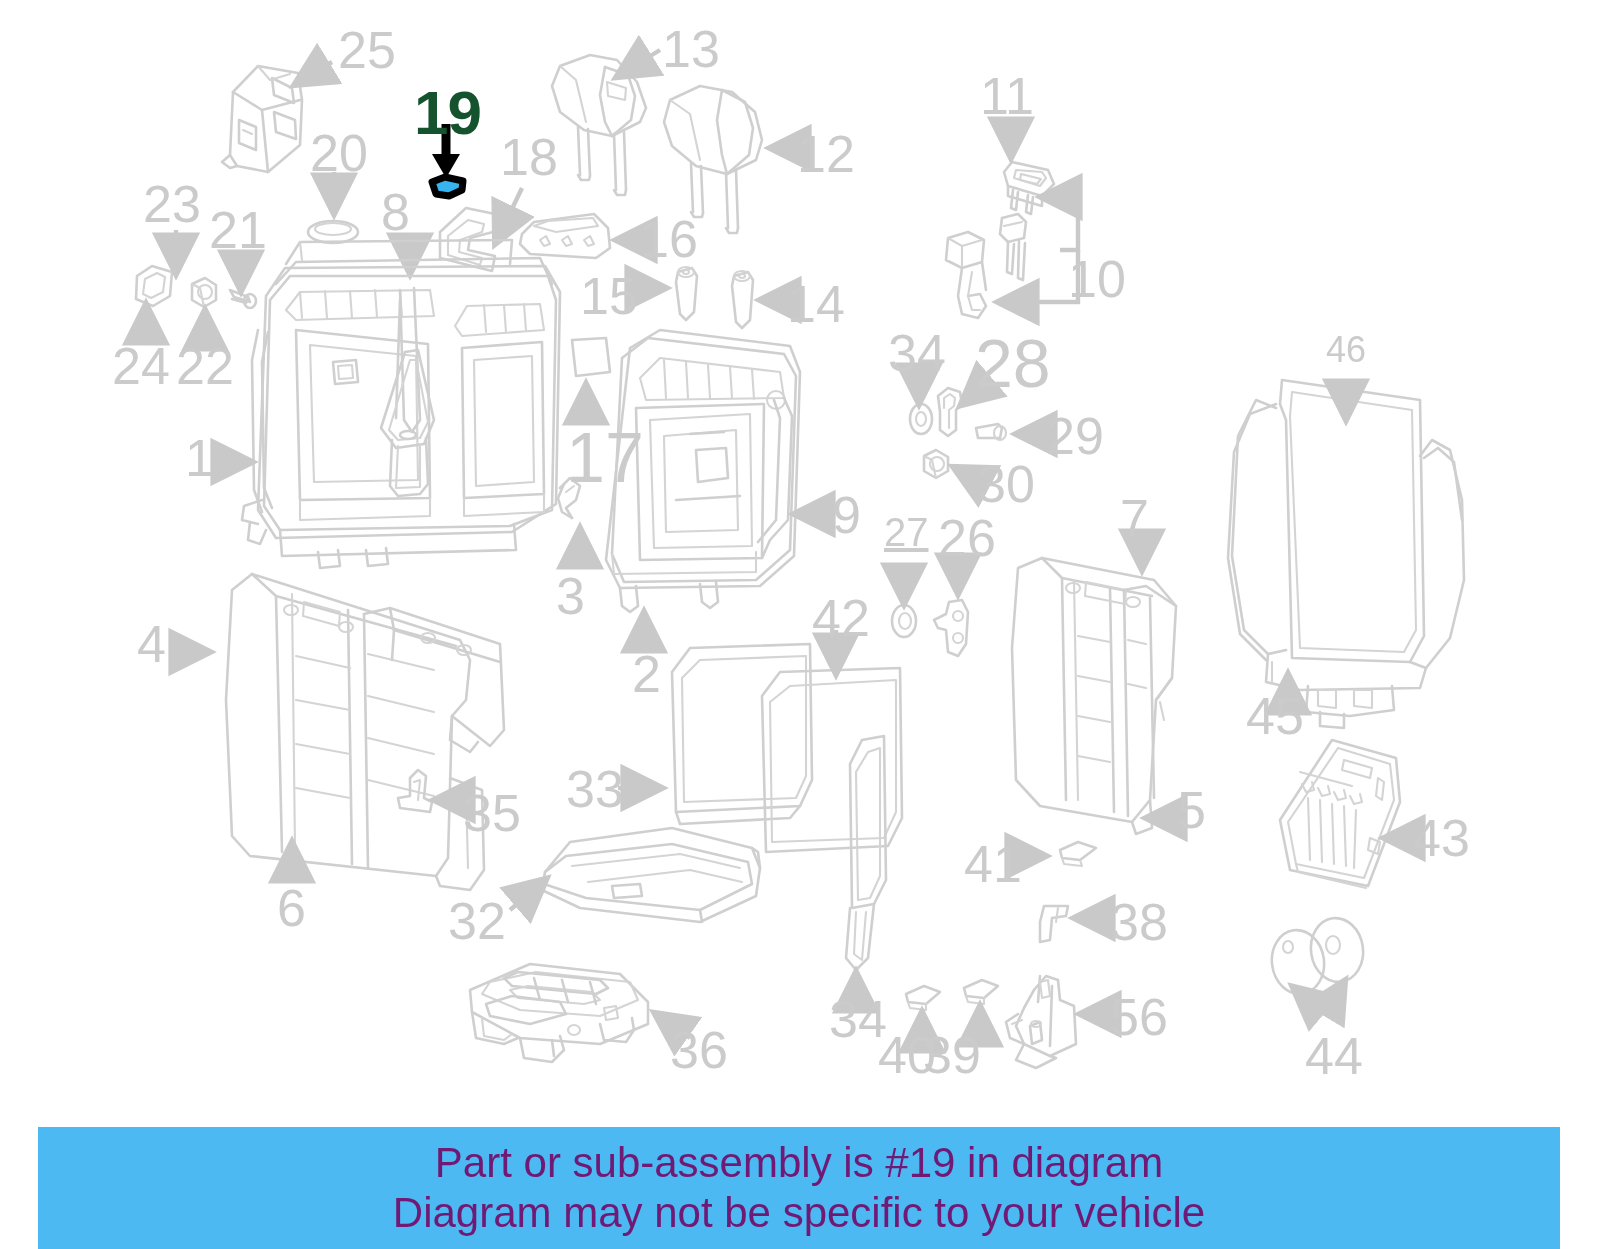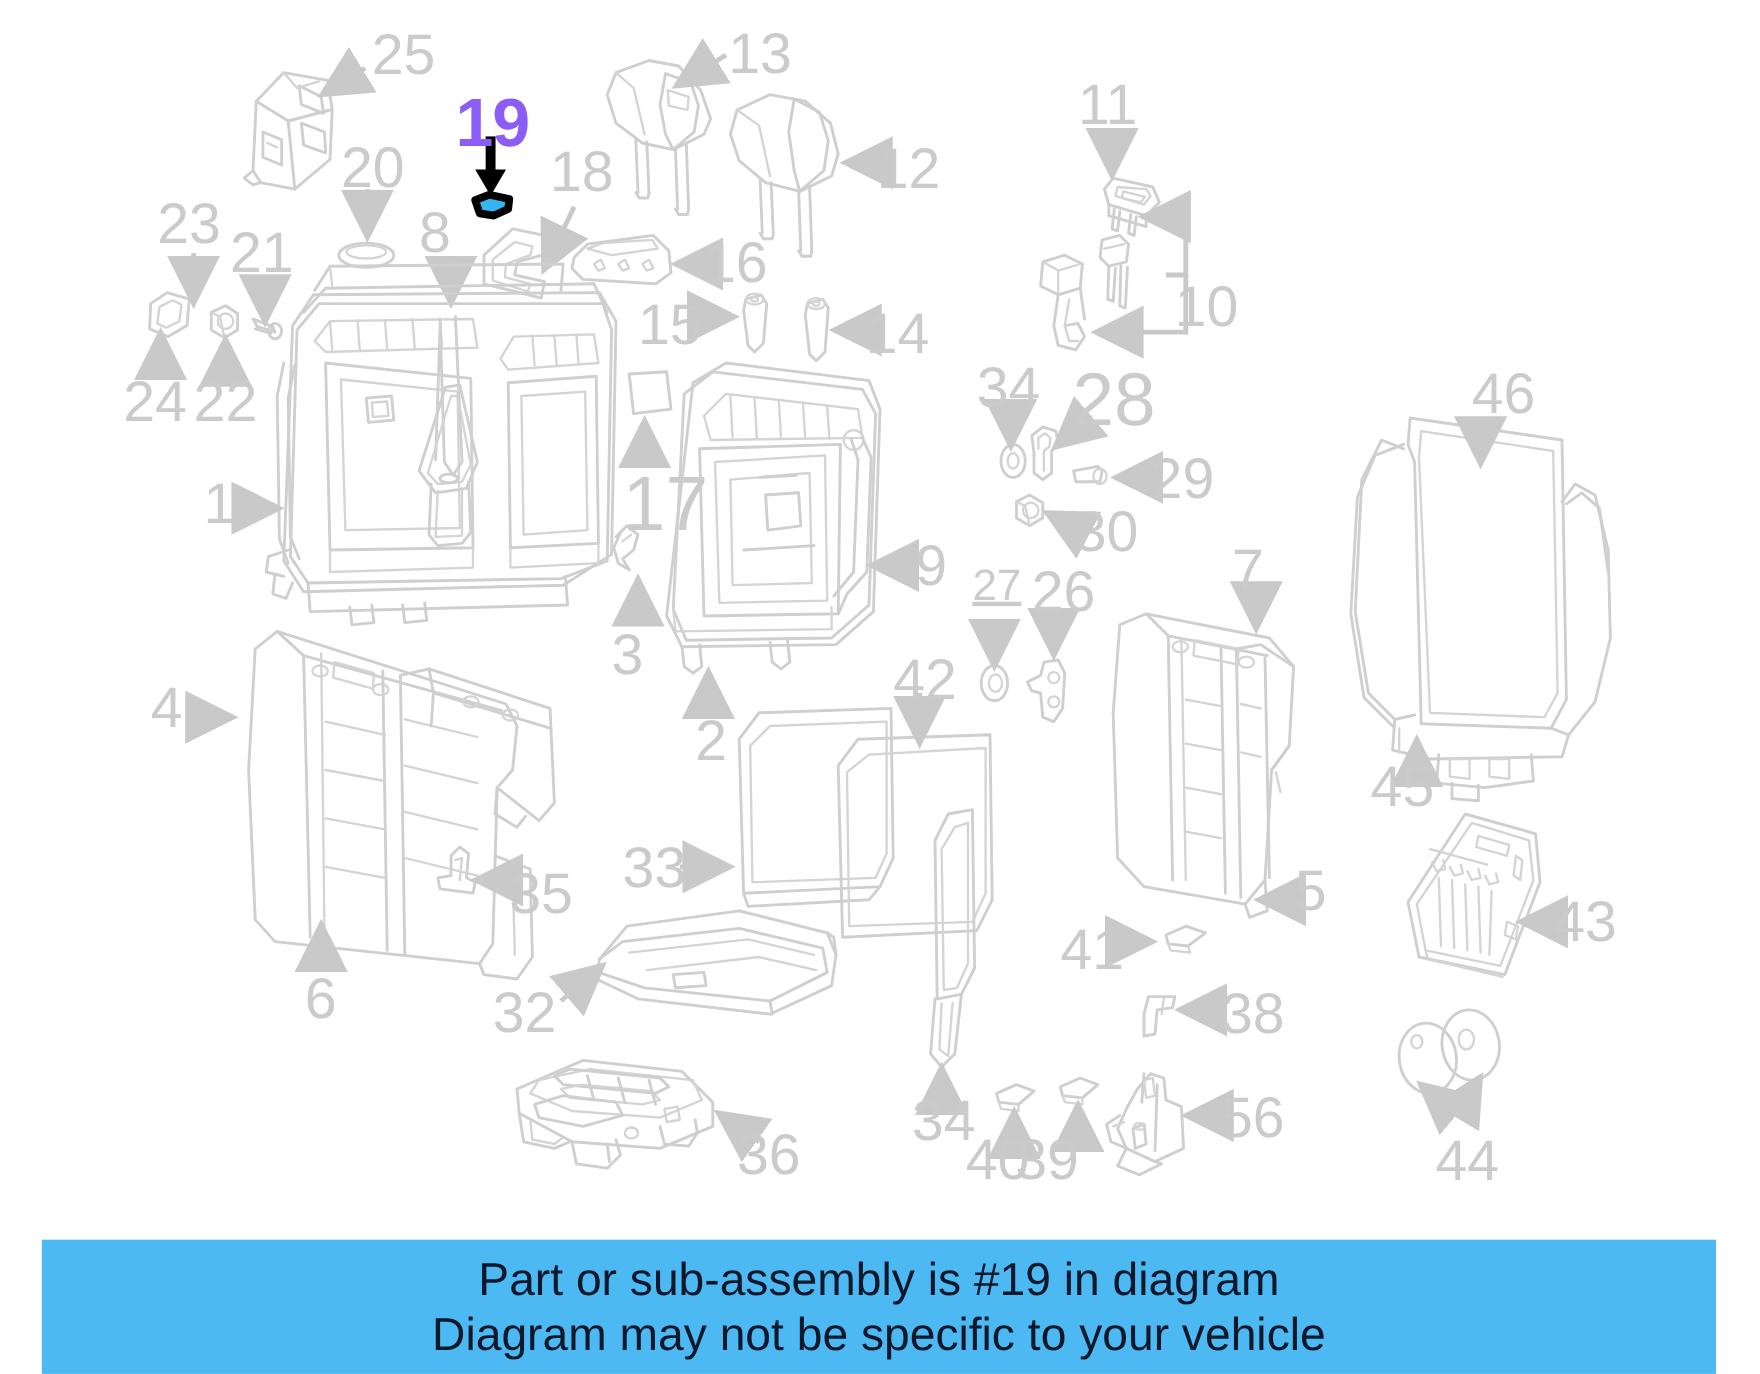--- a/index.html
+++ b/index.html
@@ -43,40 +43,40 @@
   }
   .hl-shape { fill: #35b4ef; stroke: #000000; stroke-width: 7; stroke-linejoin: round; }
   .hl-arrow-line { stroke: #000000; stroke-width: 9; fill: none; }
   .hl-arrow-head { fill: #000000; stroke: none; }
   #highlight-label {
     position: absolute;
     left: 414px;
     top: 82px;
     font-size: 62px;
     font-weight: 700;
-    color: #8b5cf6;
+    color: #14532d;
     font-family: "Liberation Sans", sans-serif;
     line-height: 1;
     letter-spacing: -1px;
   }
   #caption-banner {
     position: absolute;
     left: 38px;
     top: 1127px;
     width: 1522px;
     height: 122px;
     background: #4cb9f2;
     box-sizing: border-box;
     display: flex;
     flex-direction: column;
     align-items: center;
     justify-content: center;
   }
   #caption-banner .cap-line {
-    color: #0f172a;
+    color: #701a75;
     font-family: "Liberation Sans", sans-serif;
     font-size: 42px;
     line-height: 1.18;
     text-align: center;
     white-space: nowrap;
   }
 </style>
 </head>
 <body>
 
@@ -656,21 +656,21 @@
   <div class="callout-num" style="left:670px;  top:1024px; font-size:52px;">36</div>
   <div class="callout-num" style="left:1110px; top:991px;  font-size:52px;">56</div>
   <div class="callout-num" style="left:1110px; top:896px;  font-size:52px;">38</div>
   <div class="callout-num" style="left:923px;  top:1029px; font-size:52px;">39</div>
   <div class="callout-num" style="left:878px;  top:1029px; font-size:52px;">40</div>
   <div class="callout-num" style="left:964px;  top:838px;  font-size:52px;">41</div>
   <div class="callout-num" style="left:812px;  top:592px;  font-size:52px;">42</div>
   <div class="callout-num" style="left:1412px; top:812px;  font-size:52px;">43</div>
   <div class="callout-num" style="left:1305px; top:1030px; font-size:52px;">44</div>
   <div class="callout-num" style="left:1246px; top:690px;  font-size:52px;">45</div>
-  <div class="callout-num" style="left:1326px; top:332px;  font-size:52px;margin-left:12px;">46</div>
+  <div class="callout-num" style="left:1326px; top:332px;  font-size:36px;">46</div>
 
   <div id="highlight-label">19</div>
 
   <div id="caption-banner">
     <div class="cap-line">Part or sub-assembly is #19 in diagram</div>
     <div class="cap-line">Diagram may not be specific to your vehicle</div>
   </div>
 
 </div>
 

